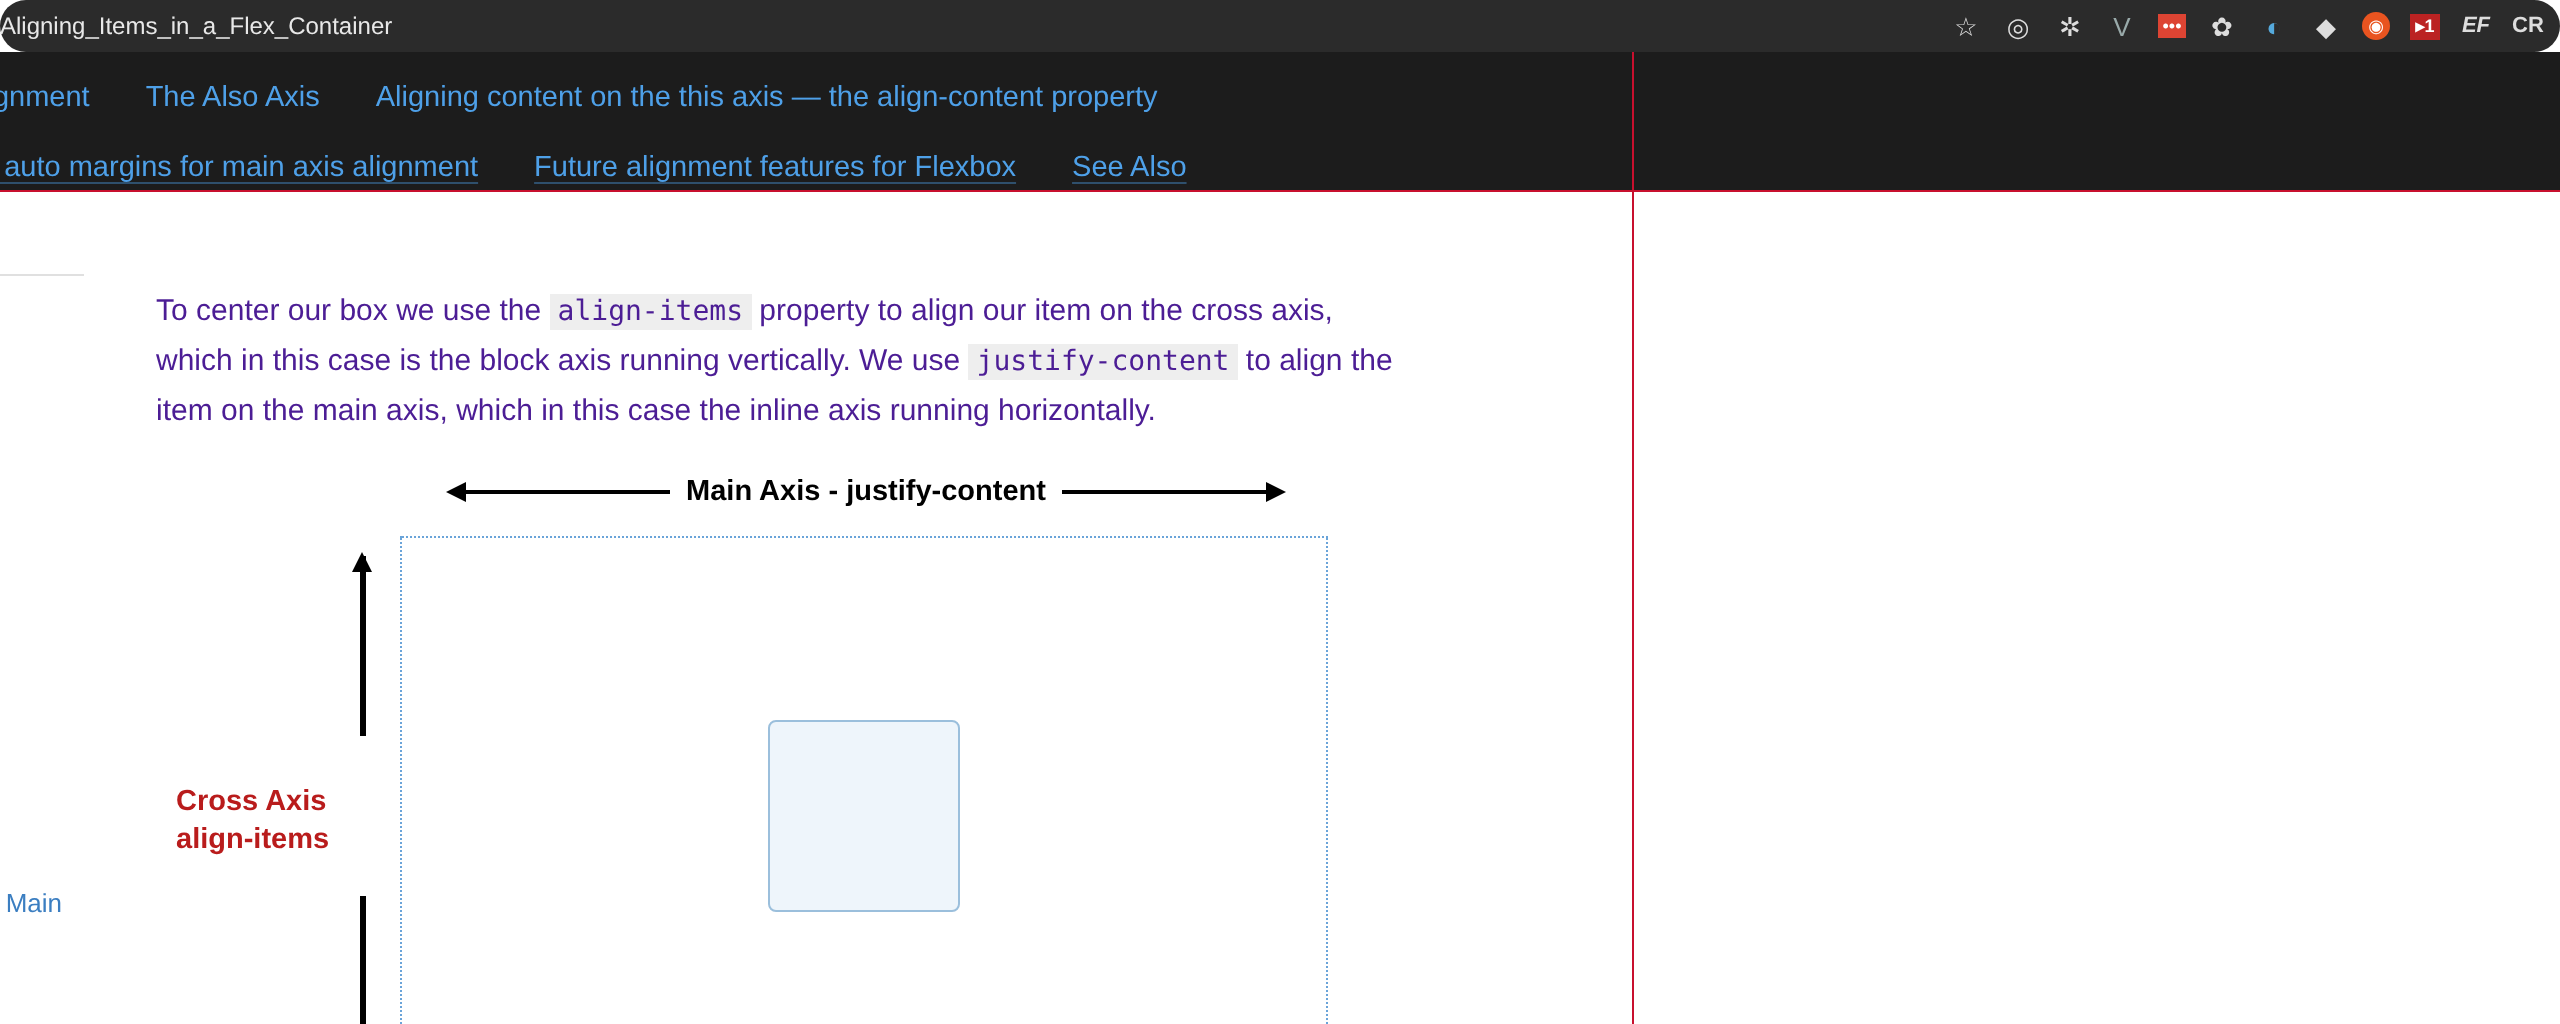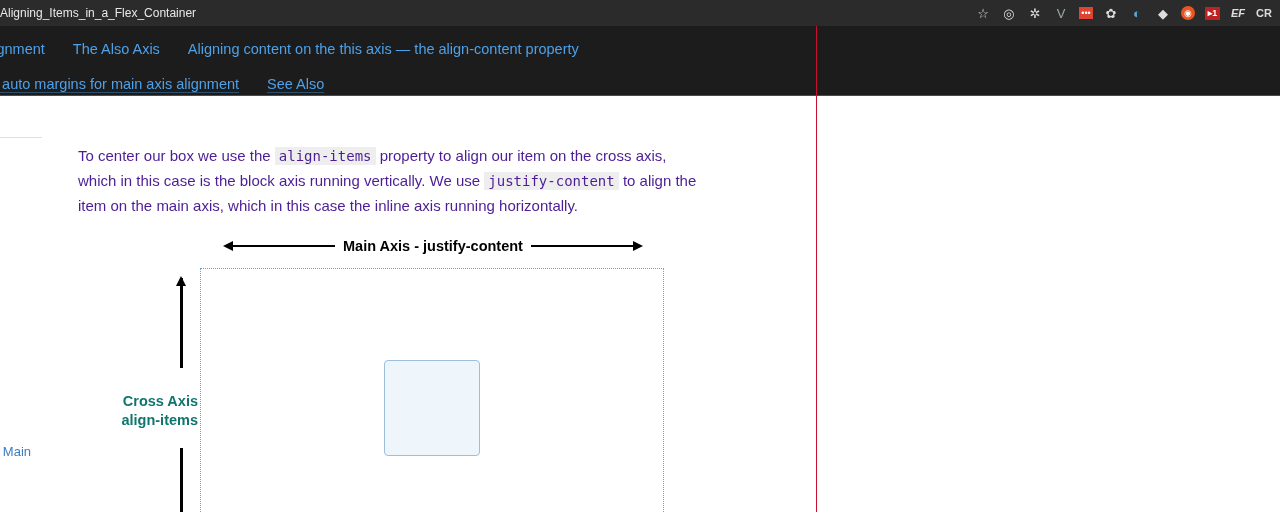--- a/index.html
+++ b/index.html
@@ -8,20 +8,21 @@
 
     .browser-bar {
       height: 26px;
       background: #2b2b2b;
       display: flex;
       align-items: center;
       justify-content: space-between;
       padding: 0 8px 0 0;
       color: #ccc;
       font-size: 12px;
+      border-radius: 13px;
     }
     .url-text { color: #e8e8e8; font-size: 12px; padding-left: 0; }
     .browser-icons { display: flex; gap: 10px; align-items: center; }
     .browser-icons span { display: inline-flex; width: 16px; height: 16px; align-items: center; justify-content: center; font-size: 13px; color: #ddd; }
     .ext-icon { font-size: 12px; }
 
     .nav-section {
       background: #1c1c1c;
       color: #69a6e0;
       font-size: 14.5px;
@@ -89,25 +90,25 @@
     .h-arrow.right::after {
       content: ""; position: absolute; right: -2px; top: -4px;
       border-top: 5px solid transparent; border-bottom: 5px solid transparent;
       border-left: 10px solid #000;
     }
 
     .cross-label {
       position: absolute;
       left: 10px;
       top: 154px;
-      text-align: right;
+      text-align: left;
       font-weight: 700;
       font-size: 14.5px;
       line-height: 1.3;
-      color: #0f766e;
+      color: #b91c1c;
       width: 110px;
     }
 
     .v-arrow-top {
       position: absolute;
       left: 102px;
       top: 40px;
       width: 3px;
       height: 90px;
       background: #000;
@@ -184,20 +185,21 @@
 </div>
 
 <div class="nav-section">
   <div class="nav-row1">
     <span class="nav-link">lignment</span>
     <span class="nav-link">The Also Axis</span>
     <span class="nav-link">Aligning content on the this axis — the align-content property</span>
   </div>
   <div class="nav-row2">
     <span class="nav-link">g auto margins for main axis alignment</span>
+    <span class="nav-link">Future alignment features for Flexbox</span>
     <span class="nav-link">See Also</span>
   </div>
 </div>
 
 <div class="red-h"></div>
 <div class="red-v"></div>
 
 <div class="content">
 
   <div class="sidebar-frag-top"></div>

